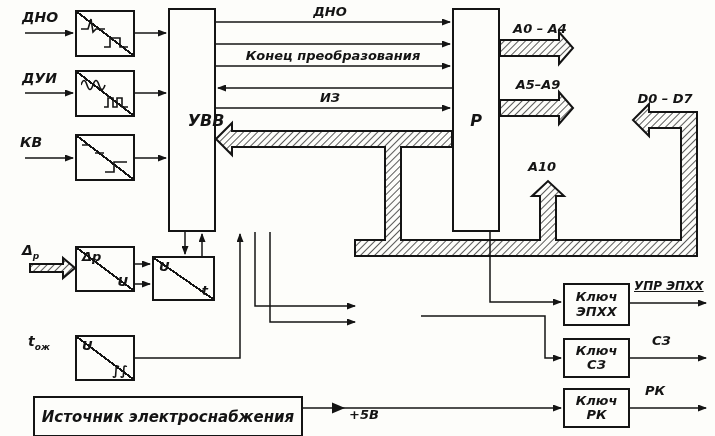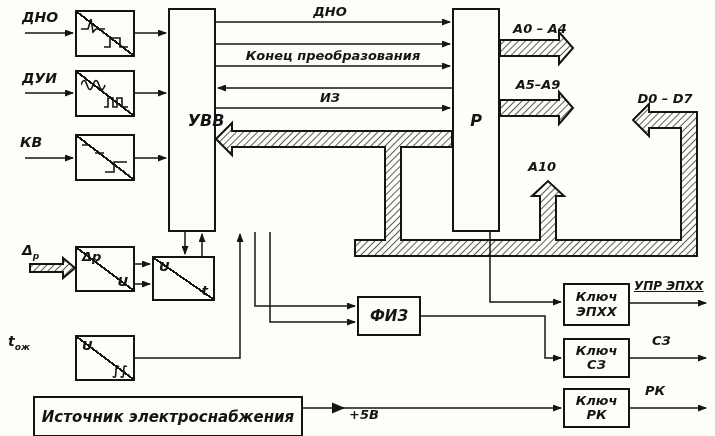--- a/index.html
+++ b/index.html
@@ -126,23 +126,20 @@
   <div class="block diagbg" style="left:152px;top:256px;width:63px;height:45px;">
     <span class="corner-tl">U</span>
     <span class="corner-br">t</span>
   </div>
 
   <div class="block diagbg" style="left:75px;top:335px;width:60px;height:46px;">
     <span class="corner-tl">U</span>
     <span class="corner-br">∫∫</span>
   </div>
 
-  <div class="block" style="left:357px;top:296px;width:64px;height:40px;font-size:15px;">
-    <span>ФИЗ</span>
-  </div>
 
   <div class="block two-line" style="left:563px;top:283px;width:67px;height:43px;">
     <div>Ключ</div>
     <div>ЭПХХ</div>
   </div>
 
   <div class="block two-line" style="left:563px;top:338px;width:67px;height:40px;">
     <div>Ключ</div>
     <div>СЗ</div>
   </div>
@@ -155,21 +152,21 @@
   <div class="block" style="left:33px;top:396px;width:270px;height:41px;font-size:15px;">
     <span>Источник электроснабжения</span>
   </div>
 
   <div class="lbl in" style="left:22px;top:10px;"><span>ДНО</span></div>
   <div class="lbl in" style="left:22px;top:71px;"><span>ДУИ</span></div>
   <div class="lbl in" style="left:20px;top:135px;"><span>КВ</span></div>
   <div class="lbl in" style="left:22px;top:243px;">
     <span>Δ</span><span class="sub">р</span>
   </div>
-  <div class="lbl in" style="left:8px;top:334px;">
+  <div class="lbl in" style="left:28px;top:334px;">
     <span>t</span><span class="sub">ож</span>
   </div>
 
   <div class="lbl" style="left:280px;top:5px;width:100px;"><span>ДНО</span></div>
   <div class="lbl" style="left:222px;top:49px;width:222px;"><span>Конец преобразования</span></div>
   <div class="lbl" style="left:290px;top:91px;width:80px;"><span>ИЗ</span></div>
 
   <div class="lbl" style="left:502px;top:22px;width:76px;"><span>А0 – А4</span></div>
   <div class="lbl" style="left:500px;top:78px;width:76px;"><span>А5–А9</span></div>
   <div class="lbl" style="left:512px;top:160px;width:60px;"><span>А10</span></div>

